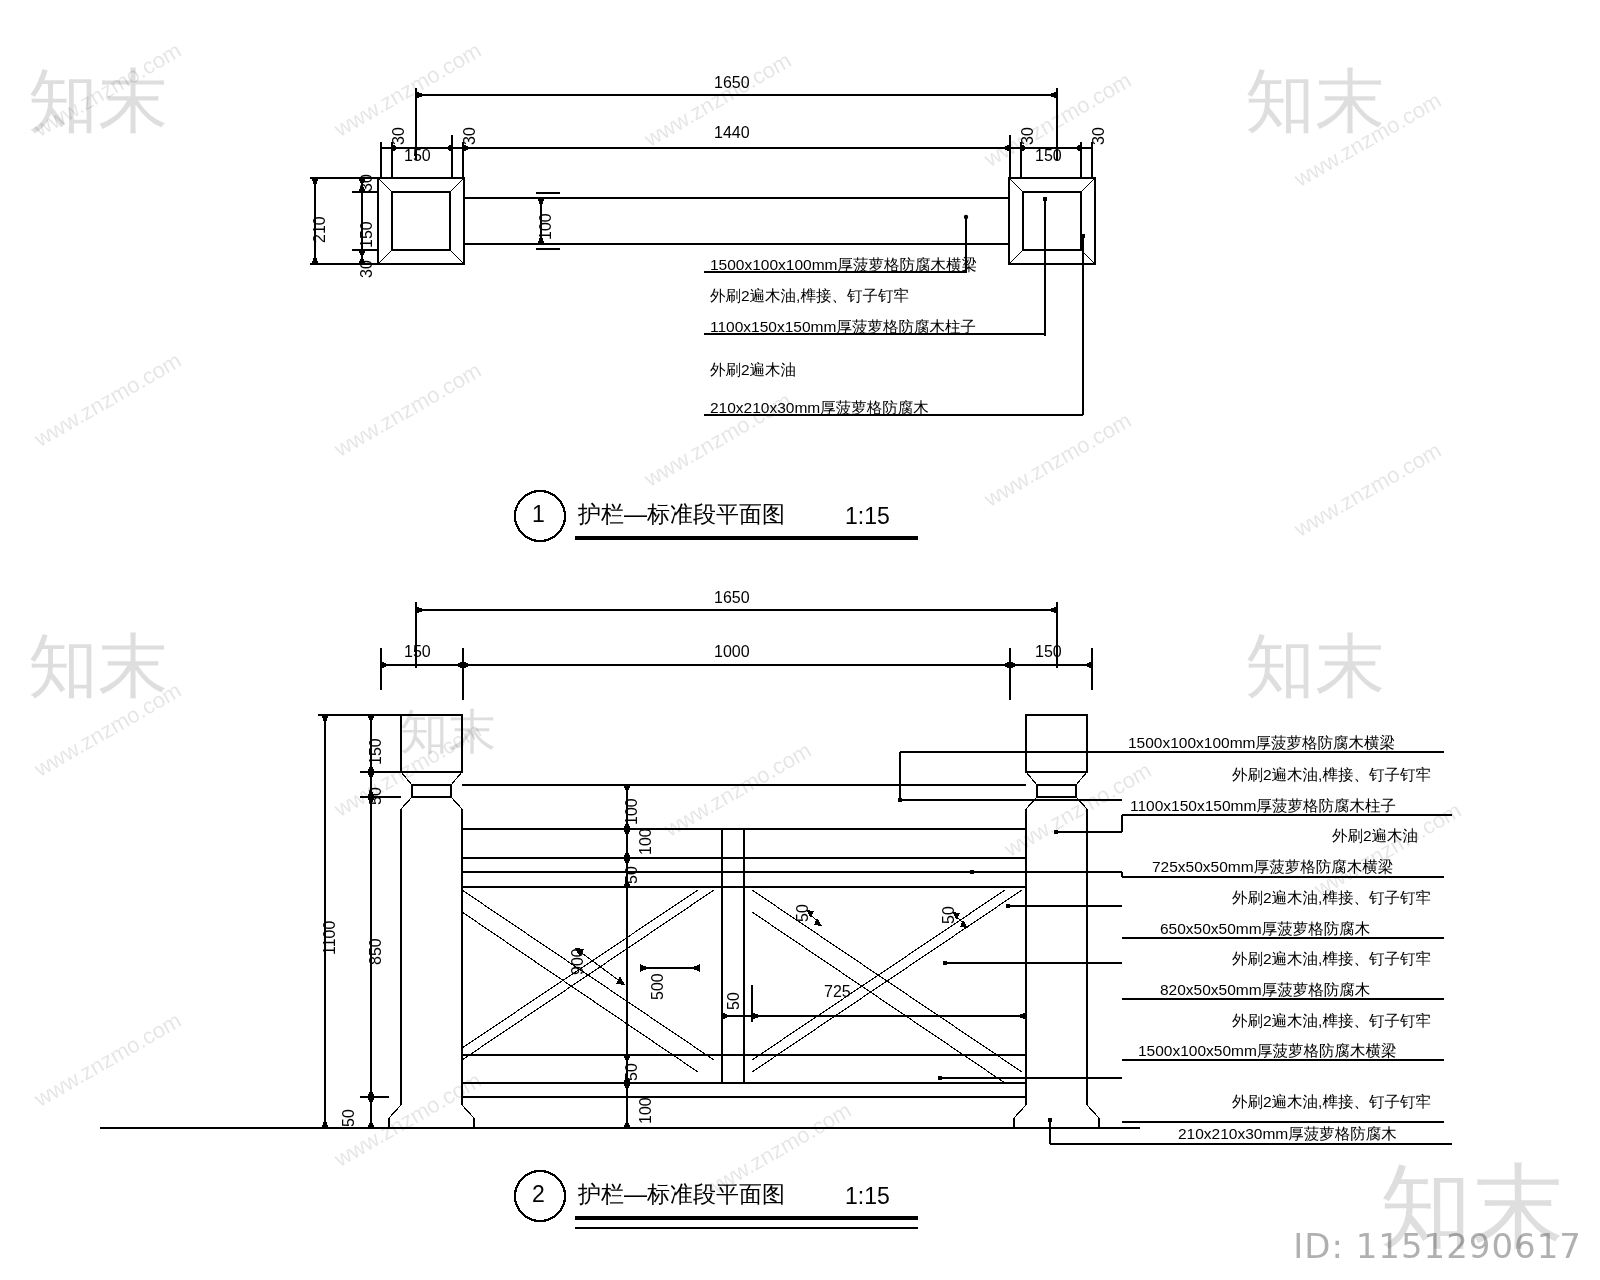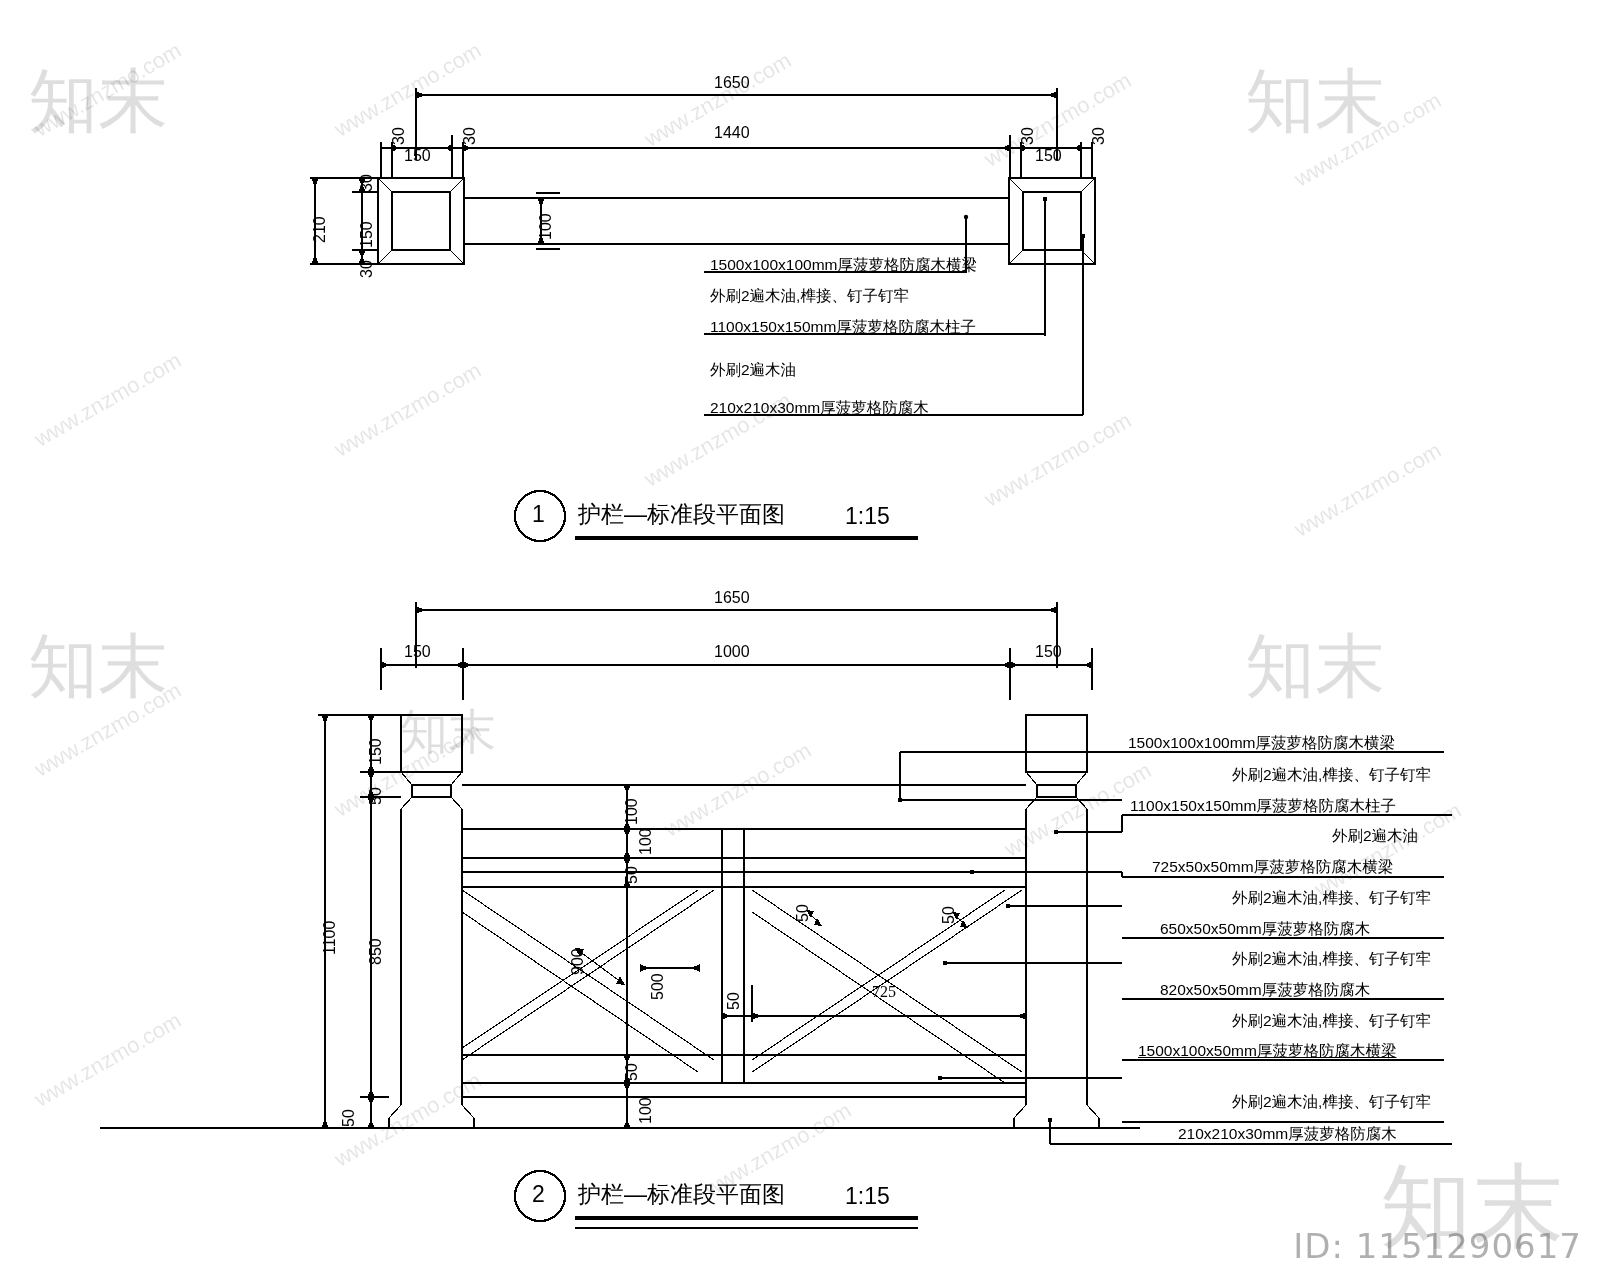--- a/index.html
+++ b/index.html
@@ -333,35 +333,35 @@
 
   <div class="dimtxt vert" style="left:624px;top:825px;">100</div>
   <div class="dimtxt vert" style="left:638px;top:855px;">100</div>
   <div class="dimtxt vert" style="left:624px;top:884px;">50</div>
   <div class="dimtxt vert" style="left:624px;top:1081px;">50</div>
   <div class="dimtxt vert" style="left:638px;top:1124px;">100</div>
 
   <div class="dimtxt vert" style="left:570px;top:975px;">900</div>
   <div class="dimtxt vert" style="left:650px;top:1000px;">500</div>
   <div class="dimtxt vert" style="left:726px;top:1010px;">50</div>
-  <div class="dimtxt" style="left:872px;top:984px;font-family:Liberation Serif, serif;">725</div>
+  <div class="dimtxt" style="left:824px;top:984px;">725</div>
   <div class="dimtxt vert" style="left:795px;top:922px;">50</div>
   <div class="dimtxt vert" style="left:941px;top:924px;">50</div>
 
   <div class="anntxt" style="left:1128px;top:735px;">1500x100x100mm厚菠萝格防腐木横梁</div>
   <div class="anntxt" style="left:1232px;top:767px;">外刷2遍木油,榫接、钉子钉牢</div>
   <div class="anntxt" style="left:1130px;top:798px;">1100x150x150mm厚菠萝格防腐木柱子</div>
   <div class="anntxt" style="left:1332px;top:828px;">外刷2遍木油</div>
   <div class="anntxt" style="left:1152px;top:859px;">725x50x50mm厚菠萝格防腐木横梁</div>
   <div class="anntxt" style="left:1232px;top:890px;">外刷2遍木油,榫接、钉子钉牢</div>
   <div class="anntxt" style="left:1160px;top:921px;">650x50x50mm厚菠萝格防腐木</div>
   <div class="anntxt" style="left:1232px;top:951px;">外刷2遍木油,榫接、钉子钉牢</div>
   <div class="anntxt" style="left:1160px;top:982px;text-align:center;">820x50x50mm厚菠萝格防腐木</div>
   <div class="anntxt" style="left:1232px;top:1013px;">外刷2遍木油,榫接、钉子钉牢</div>
-  <div class="anntxt" style="left:1138px;top:1043px;text-decoration:underline;">1500x100x50mm厚菠萝格防腐木横梁</div>
+  <div class="anntxt" style="left:1138px;top:1043px;">1500x100x50mm厚菠萝格防腐木横梁</div>
   <div class="anntxt" style="left:1232px;top:1094px;">外刷2遍木油,榫接、钉子钉牢</div>
   <div class="anntxt" style="left:1178px;top:1126px;">210x210x30mm厚菠萝格防腐木</div>
 
   <div class="titletxt" style="left:532px;top:1183px;">2</div>
   <div class="titletxt" style="left:578px;top:1183px;">护栏—标准段平面图</div>
   <div class="titletxt" style="left:845px;top:1185px;">1:15</div>
 
   <div class="wm" style="left:30px;top:120px;">www.znzmo.com</div>
   <div class="wm" style="left:30px;top:430px;">www.znzmo.com</div>
   <div class="wm" style="left:30px;top:760px;">www.znzmo.com</div>

